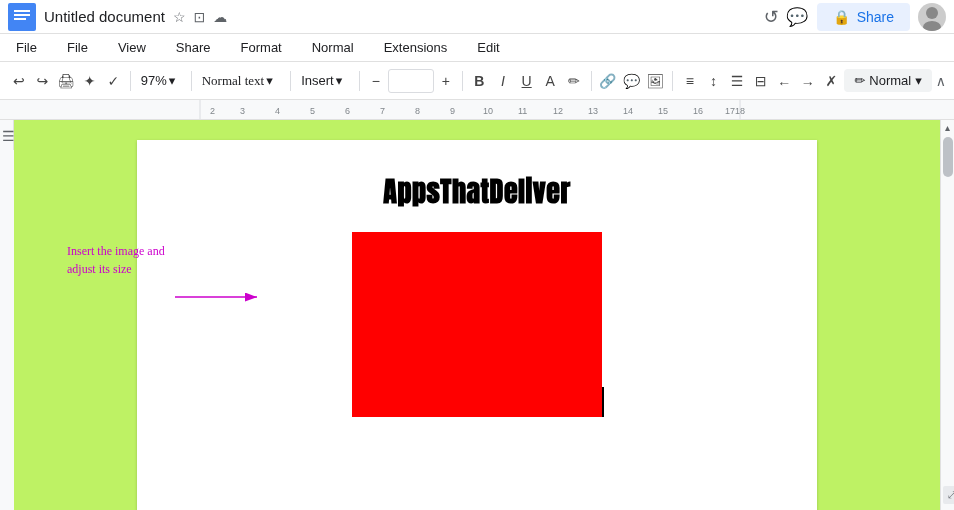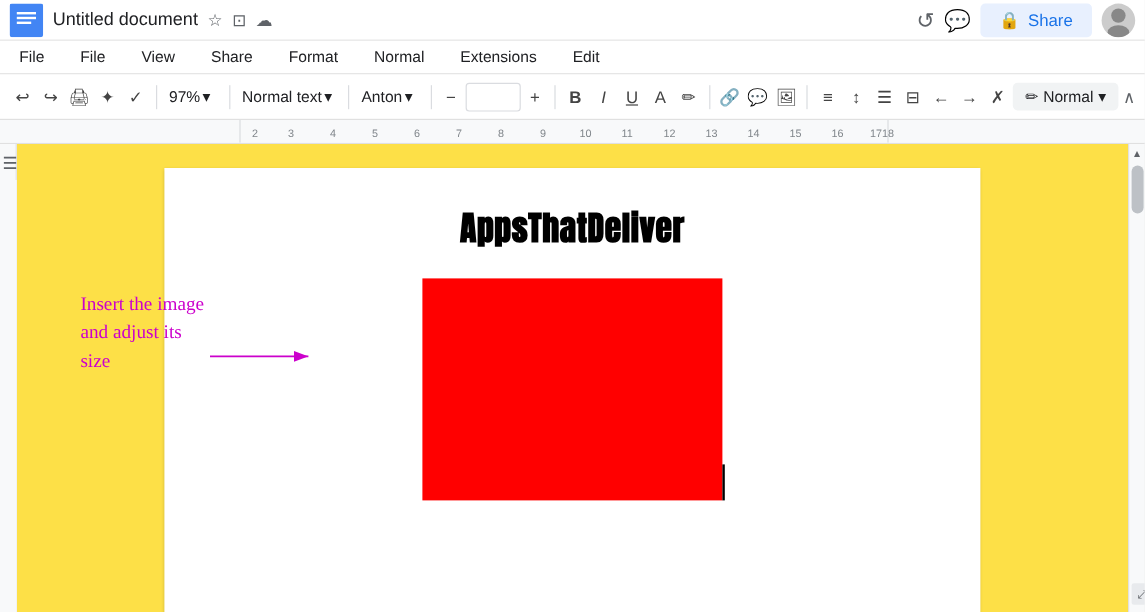--- a/index.html
+++ b/index.html
@@ -89,21 +89,21 @@
     }
     #outline-icon {
       position: absolute; top: 8px; left: 2px;
       font-size: 14px; color: #5f6368; cursor: pointer;
     }
 
     
     #page-container {
       flex: 1; overflow: hidden; display: flex;
       justify-content: center; padding-top: 20px;
-      background: #fde047;
+      background: #bef264;
     }
     #page {
       width: 680px; min-height: 380px; background: #fff;
       box-shadow: 0 1px 3px rgba(0,0,0,0.2);
       position: relative; padding: 30px 60px;
     }
 
     
     #doc-content {
       position: relative;
@@ -125,21 +125,21 @@
       width: 2px; height: 30px; background: #000;
     }
 
     
     #annotation {
       position: absolute;
       left: -130px; top: 10px;
     }
     #annotation-text {
       font-family: 'Comic Sans MS', cursive;
-      font-size: 16px; color: #cc00cc;
+      font-size: 12px; color: #cc00cc;
       line-height: 1.5; width: 110px;
       text-align: left;
     }
     #annotation-arrow {
       position: absolute;
       top: 50%; right: -80px;
       transform: translateY(-50%);
     }
 
     
@@ -217,27 +217,27 @@
   <button class="tb-btn">↪</button>
   <button class="tb-btn">🖨</button>
   <button class="tb-btn">✦</button>
   <button class="tb-btn">✓</button>
   <div class="tb-sep"></div>
   <button class="tb-dropdown tb-zoom">
     <span>97%</span>
     <span>▾</span>
   </button>
   <div class="tb-sep"></div>
-  <button class="tb-dropdown" style="width:110px;">
+  <button class="tb-dropdown" style="width:110px;font-family:Liberation Serif, serif;">
     <span>Normal text</span>
     <span>▾</span>
   </button>
   <div class="tb-sep"></div>
   <button class="tb-dropdown" style="width:70px;">
-    <span>Anton</span>
+    <span>Insert</span>
     <span>▾</span>
   </button>
   <div class="tb-sep"></div>
   <div class="tb-font-size">
     <button class="tb-btn" style="width:20px;">−</button>
     <input class="font-size-input" value="32" type="text" style="">
     <button class="tb-btn" style="width:20px;">+</button>
   </div>
   <div class="tb-sep"></div>
   <button class="tb-btn" style="font-weight:bold;">B</button>

